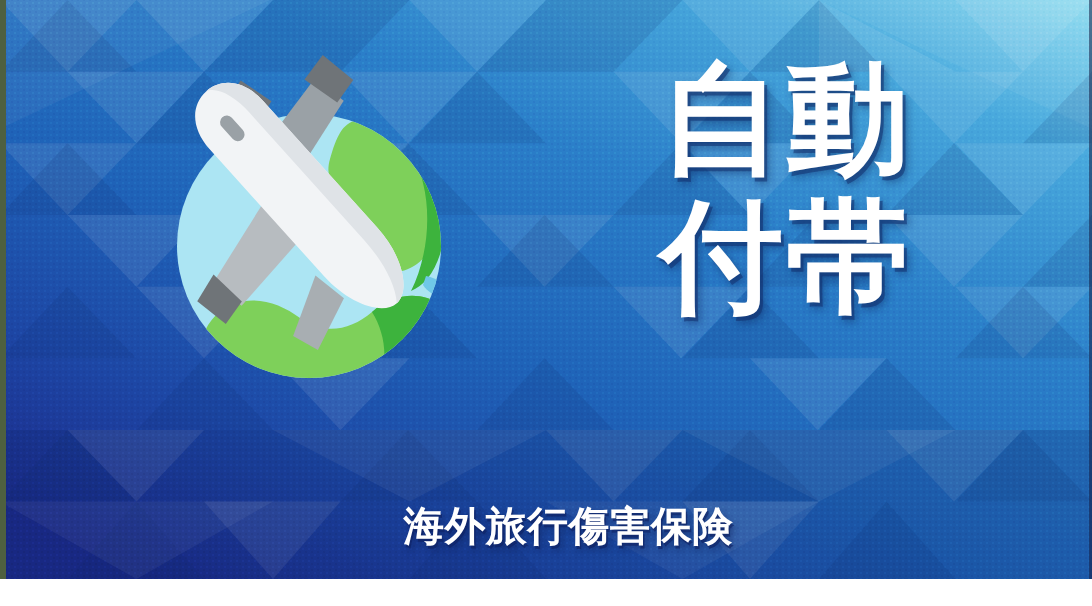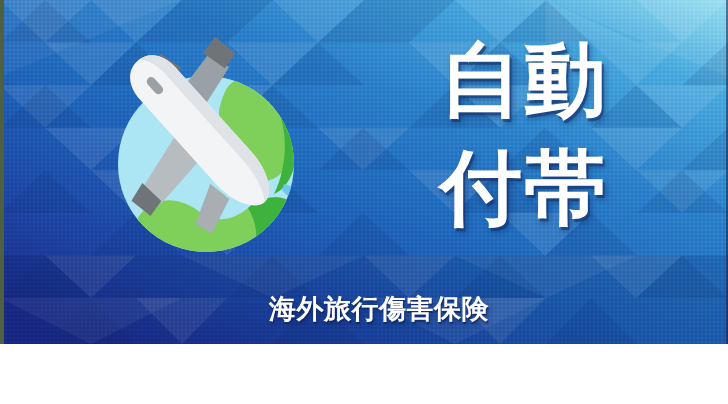--- a/index.html
+++ b/index.html
@@ -3,21 +3,21 @@
 <meta charset="utf-8">
 <style>
   html, body {
     margin: 0;
     padding: 0;
     background: #ffffff;
   }
   #banner {
     position: relative;
     width: 728px;
-    height: 344px;
+    height: 386px;
     overflow: hidden;
     font-family: "Liberation Sans", "DejaVu Sans", sans-serif;
     background: #1d4ed8;
     box-sizing: border-box;
   }
 
   
   .bg-layer {
     position: absolute;
     inset: 0;
@@ -77,21 +77,21 @@
   .headline .hl-line {
     display: block;
     color: #ffffff;
     font-size: 82px;
     font-weight: 700;
     letter-spacing: 2px;
     text-shadow:
       2px 3px 0 rgba(18,48,110,.55),
       3px 4px 6px rgba(12,36,92,.45);
   }
-  .headline .hl-line.second { margin-top: 24px; }
+  .headline .hl-line.second { margin-top: 8px; }
 
   
   .subtitle {
     position: absolute;
     left: 0;
     right: 0;
     bottom: 18px;
     z-index: 20;
     text-align: center;
     line-height: 1.22;

